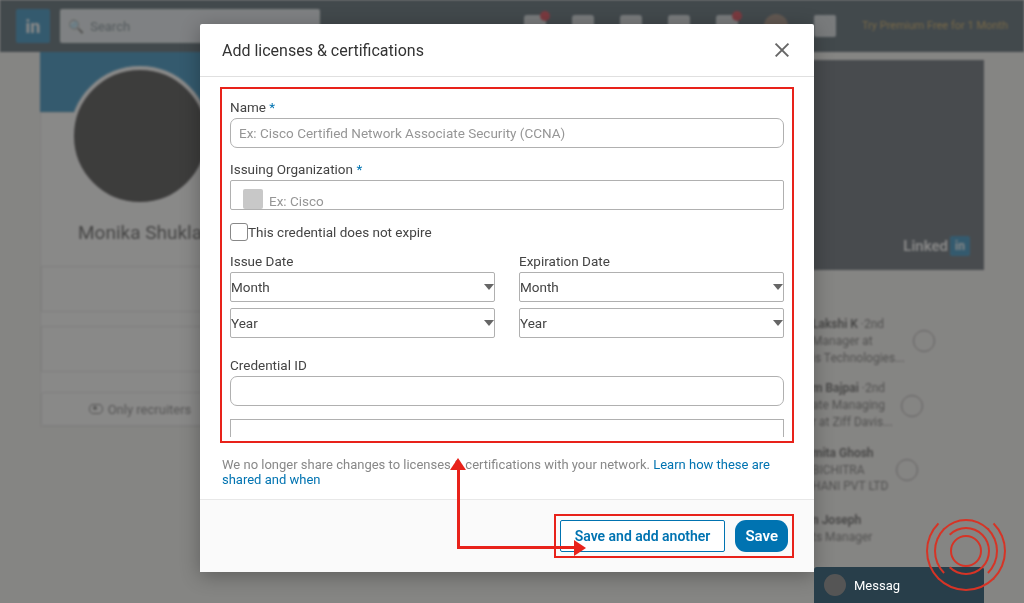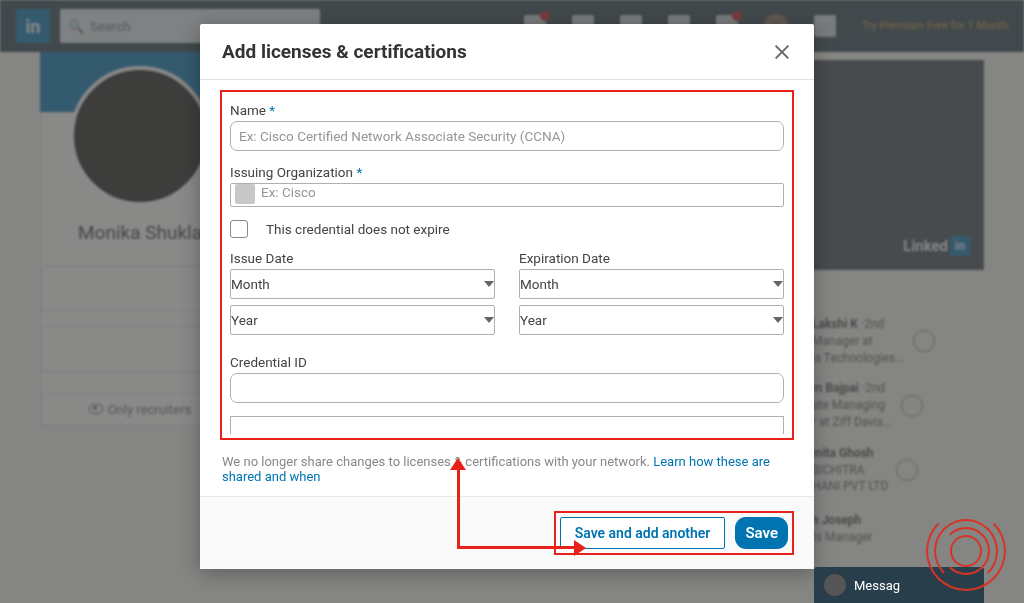--- a/index.html
+++ b/index.html
@@ -46,39 +46,39 @@
 
 .msg-bar { position: absolute; bottom: 0; right: 40px; width: 170px; height: 36px; background: #283e4a; color: #fff; display: flex; align-items: center; padding: 0 10px; font-size: 13px; gap: 8px; border-radius: 3px 3px 0 0; }
 .msg-avatar { width: 22px; height: 22px; background: #555; border-radius: 50%; }
 
 
 .overlay { position: absolute; inset: 0; background: rgba(0,0,0,0.45); }
 
 
 .modal { position: absolute; left: 200px; top: 24px; width: 614px; background: #fff; border-radius: 2px; box-shadow: 0 4px 20px rgba(0,0,0,0.3); }
 .modal-head { display: flex; align-items: center; justify-content: space-between; padding: 16px 22px; border-bottom: 1px solid #e0e0e0; }
-.modal-title { font-size: 19px; color: #333; font-weight: 700; }
+.modal-title { font-size: 16px; color: #333; font-weight: 400; }
 .close-btn { width: 20px; height: 20px; cursor: pointer; position: relative; }
 .close-btn::before, .close-btn::after { content: ""; position: absolute; width: 18px; height: 1.8px; background: #666; top: 9px; left: 1px; }
 .close-btn::before { transform: rotate(45deg); }
 .close-btn::after { transform: rotate(-45deg); }
 
 .modal-body { padding: 10px 20px 6px; }
 .red-frame { border: 2.5px solid #e8221a; padding: 10px 8px 4px; }
 .field-label { font-size: 13.5px; color: #444; margin-bottom: 3px; display: block; }
 .req { color: #0073b1; }
 .text-input { width: 100%; height: 30px; border: 1px solid #b0b0b0; border-radius: 7px; padding: 0 8px; font-size: 13.5px; color: #333; }
 .text-input::placeholder { color: #969696; }
-.org-input { display: flex; align-items: flex-start; border: 1px solid #b0b0b0; border-radius: 2px; height: 24px; padding: 0 4px; }
+.org-input { display: flex; align-items: flex-end; border: 1px solid #b0b0b0; border-radius: 2px; height: 30px; padding: 0 12px; }
 .org-icon { width: 20px; height: 20px; background: #c8c8c8; border-radius: 2px; margin-right: 6px; flex-shrink: 0; }
 .org-inner-input { border: none; outline: none; flex: 1; font-size: 13.5px; }
 .org-inner-input::placeholder { color: #969696; }
 
 .field-group { margin-bottom: 13px; }
-.checkbox-row { display: flex; align-items: center; gap: 18px; margin-bottom: 12px; }
+.checkbox-row { display: flex; align-items: center; gap: 0; margin-bottom: 12px; }
 .checkbox { width: 18px; height: 18px; border: 1.5px solid #888; border-radius: 3px; }
 .cb-label { font-size: 13.5px; color: #444; }
 
 .date-row { display: flex; gap: 24px; }
 .date-col { flex: 1; }
 .select { width: 100%; height: 30px; border: 1px solid #b0b0b0; border-radius: 2px; background: #fff; padding: 0 0; font-size: 13.5px; color: #444; display: flex; align-items: center; justify-content: space-between; margin-bottom: 6px; cursor: pointer; }
 .caret { width: 0; height: 0; border-left: 5px solid transparent; border-right: 5px solid transparent; border-top: 6px solid #666; }
 .cred-url-group .red-overflow-input { height: 18px; border: 1px solid #b0b0b0; border-bottom: none; width: 100%; }
 
 .share-note { font-size: 13px; color: #888; padding: 8px 22px 12px; }

